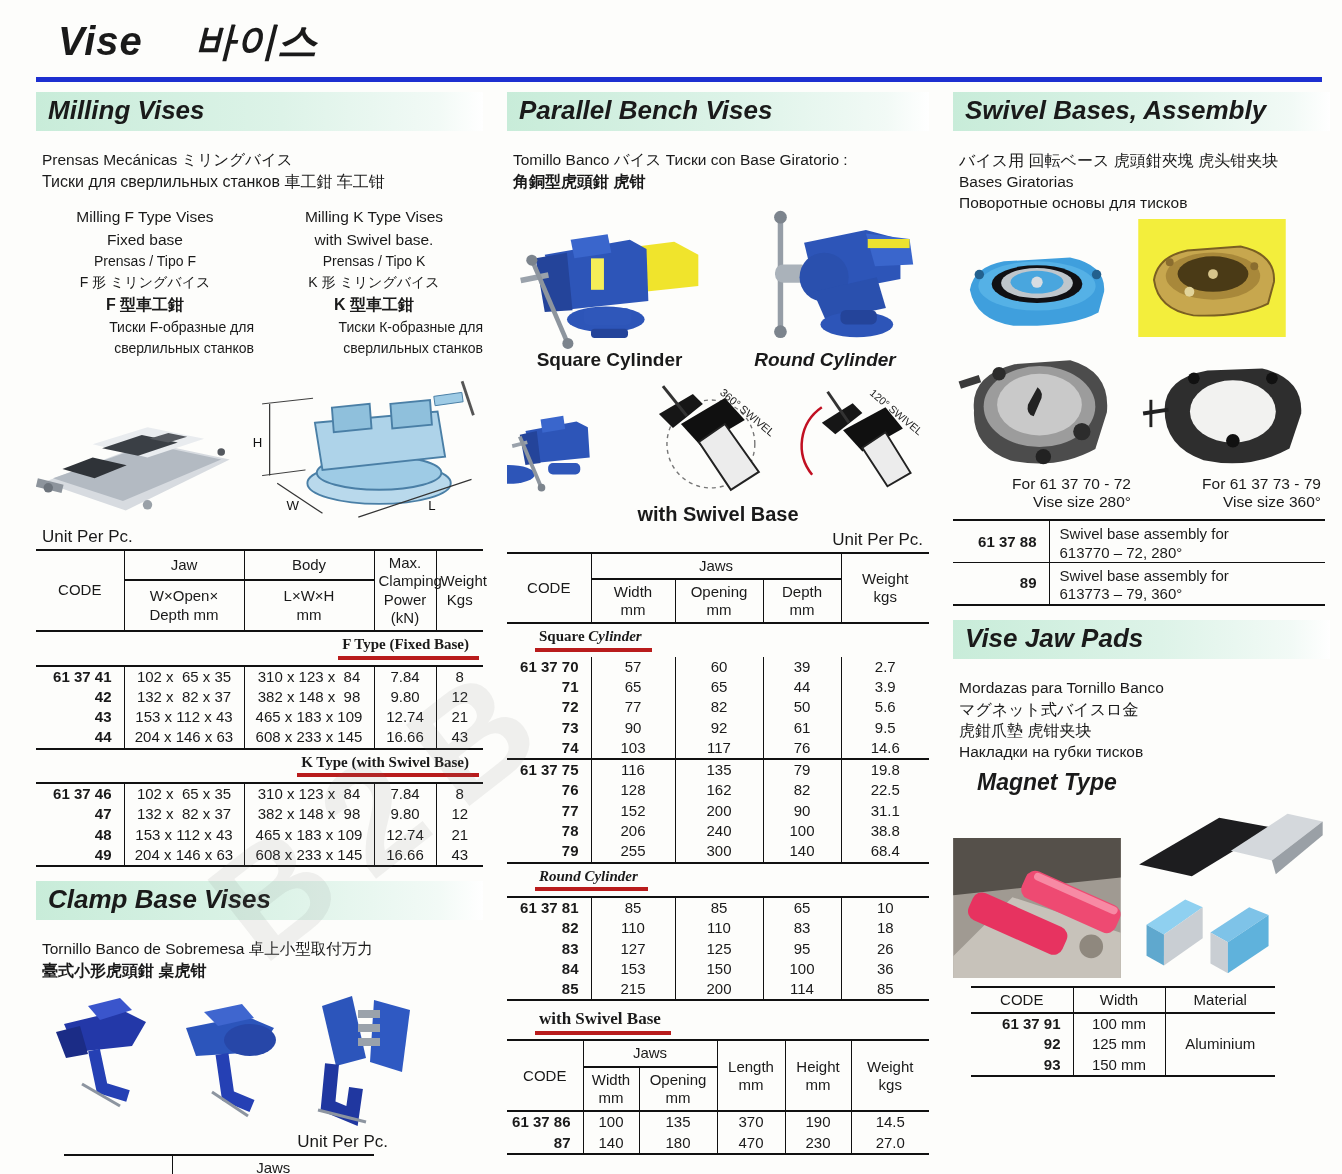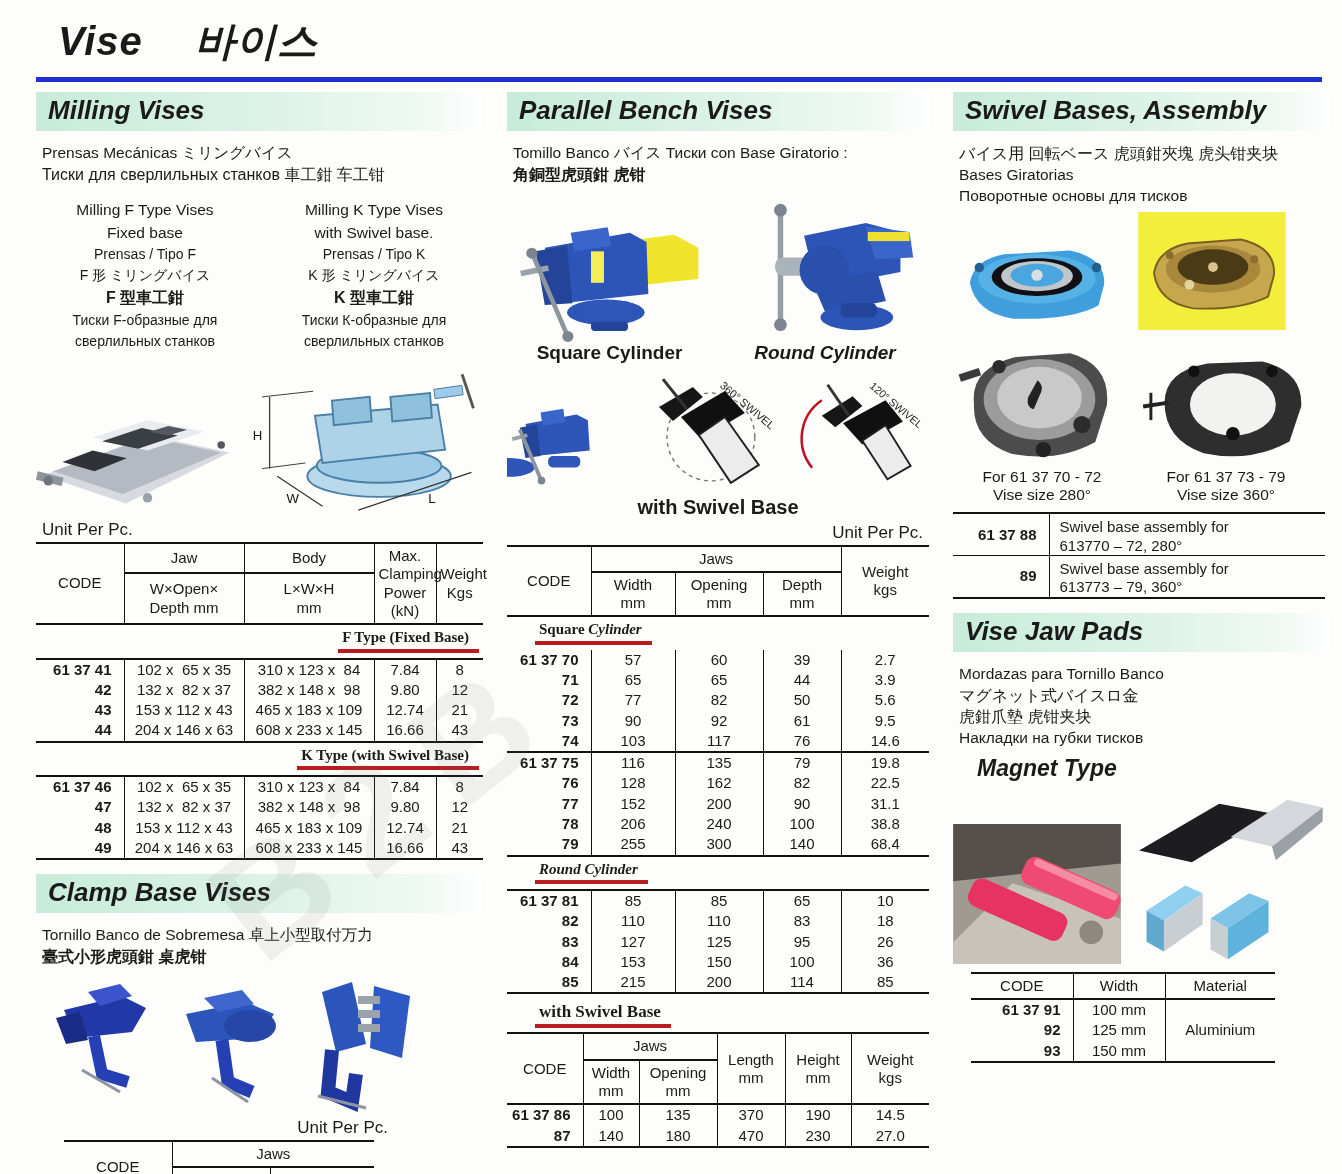--- a/index.html
+++ b/index.html
@@ -15,29 +15,29 @@
   .title { font-style:italic; font-weight:700; font-size:40px; padding-left:22px; letter-spacing:1px;}
   .title .ko { margin-left:40px; }
   .title-rule { height:5px; background:#1d2fd0; margin:8px 0 10px 0; width:1286px; }
 
   .cols { display:flex; gap:24px; }
   .col1 { width:447px; }
   .col2 { width:422px; }
   .col3 { width:377px; }
 
   .band { display:block; font-style:italic; font-weight:700; font-size:26px; padding:3px 10px 5px 12px;
-    background:linear-gradient(90deg,#c8ecd9 0%,#ddf3e8 55%,#f2faf6 90%,#fff 100%); margin-bottom:12px; }
+    background:linear-gradient(90deg,#c8ecd9 0%,#ddf3e8 55%,#f2faf6 90%,#fff 100%); margin-bottom:19px; }
   .sub { font-size:15.5px; line-height:1.35; padding-left:6px; }
   .sub.cjk { font-size:16px; }
 
   .typecols { display:flex; margin-top:12px;gap:11px; }
   .typecol { width:50%; text-align:center; font-size:14px; line-height:1.5; }
   .typecol .big { font-size:15.5px; }
   .typecol .cjk { font-size:16px; font-weight:700; }
-  .pre { white-space:pre-line; }
+  .pre { white-space:pre-line;text-align:right; }
 
   .imgrow { display:flex; align-items:flex-end; gap:8px; margin:6px 0 2px 0; }
   .unit { font-size:17px; padding:2px 6px; }
   .unit.right { text-align:right; }
 
   
   table.tbl { border-collapse:collapse; table-layout:fixed; border-top:2px solid #111;
     border-bottom:2px solid #111; font-size:15px; line-height:1.22; }
   .tbl th, .tbl td { border-left:1.6px solid #111; border-right:1.6px solid #111;
     padding:1px 4px; text-align:center; vertical-align:middle; font-weight:400; white-space:pre; }

